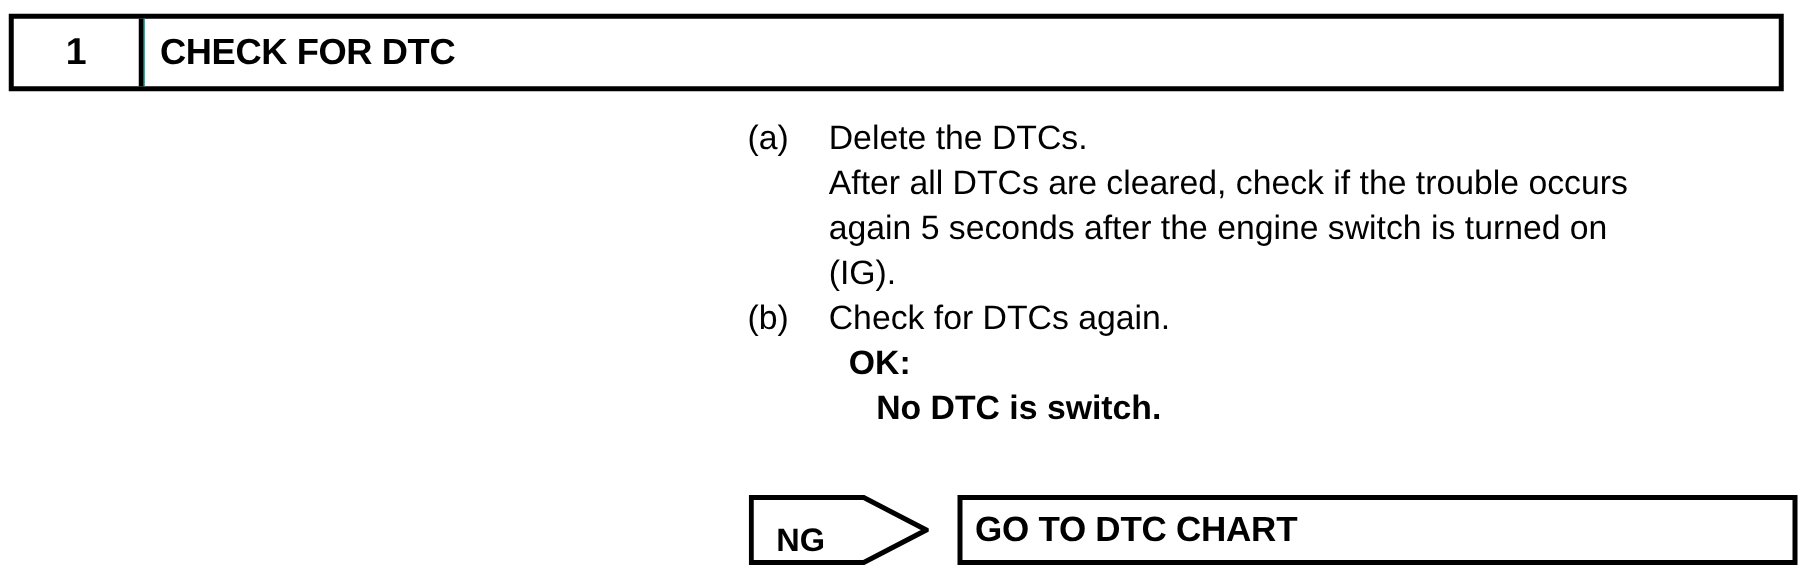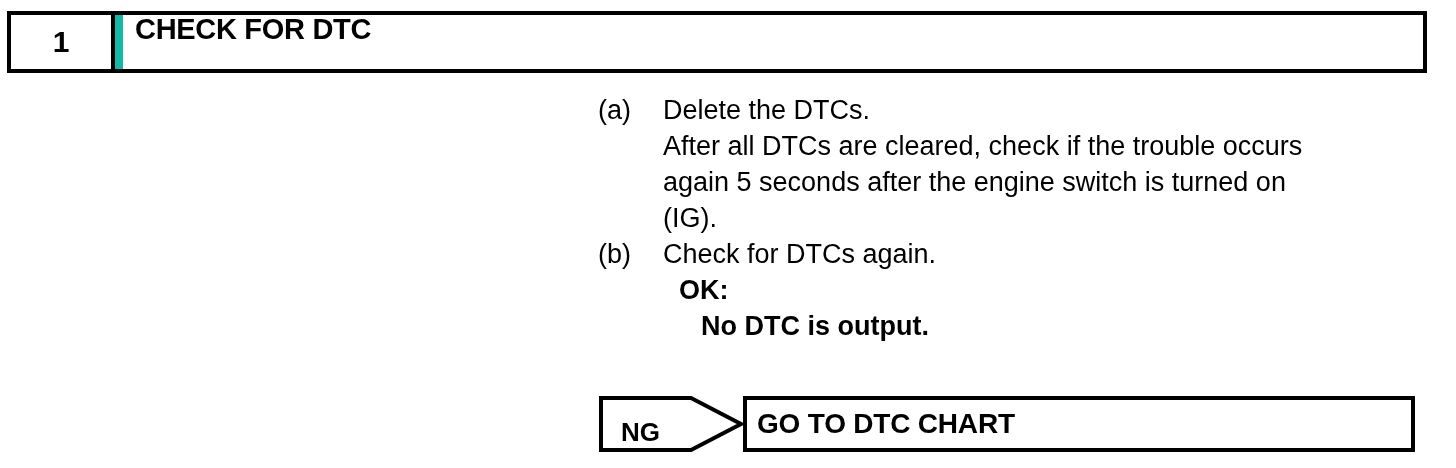--- a/index.html
+++ b/index.html
@@ -39,22 +39,23 @@
   }
   .step-number-text {
     font-size: 30px;
     font-weight: bold;
     line-height: 1;
     letter-spacing: 0px;
   }
   .step-title-cell {
     flex: 1 1 auto;
     box-sizing: border-box;
-    border-left: 8px solid #14b8a6;
+    border-left: 1px solid #14b8a6;
     display: flex;
+    align-items: center;
     padding-left: 12px;
   }
   .step-title-text {
     font-size: 29px;
     font-weight: bold;
     line-height: 1;
     letter-spacing: -0.3px;
   }
 
   
@@ -115,21 +116,21 @@
     left: 22px;
     top: 0;
     height: 72px;
     display: flex;
     align-items: center;
     font-size: 26px;
     font-weight: bold;
     line-height: 1;
   }
   .goto-box {
-    margin-left: 0;   
+    margin-left: 23px;   
     width: 672px;        
     height: 56px;
     box-sizing: border-box;
     border: 4px solid #000;
     background: #fff;
     display: flex;
     align-items: center;
     padding-left: 10px;
   }
   .goto-box-text {
@@ -159,21 +160,21 @@
       <div class="proc-line">After all DTCs are cleared, check if the trouble occurs</div>
       <div class="proc-line">again 5 seconds after the engine switch is turned on</div>
       <div class="proc-line">(IG).</div>
     </div>
   </div>
   <div class="proc-item">
     <div class="proc-marker">(b)</div>
     <div class="proc-lines">
       <div class="proc-line">Check for DTCs again.</div>
       <div class="proc-line bold">OK:</div>
-      <div class="proc-line bold indented">No DTC is output.</div>
+      <div class="proc-line bold indented">No DTC is switch.</div>
     </div>
   </div>
 </div>
 
 <div class="result-flow">
   <div class="ng-arrow">
     <svg width="144" height="56" viewBox="0 0 144 56">
       <polygon points="2,2 92,2 142,28 92,54 2,54" fill="#ffffff" stroke="#000000" stroke-width="4" stroke-linejoin="miter"></polygon>
     </svg>
     <span class="ng-arrow-label">NG</span>

